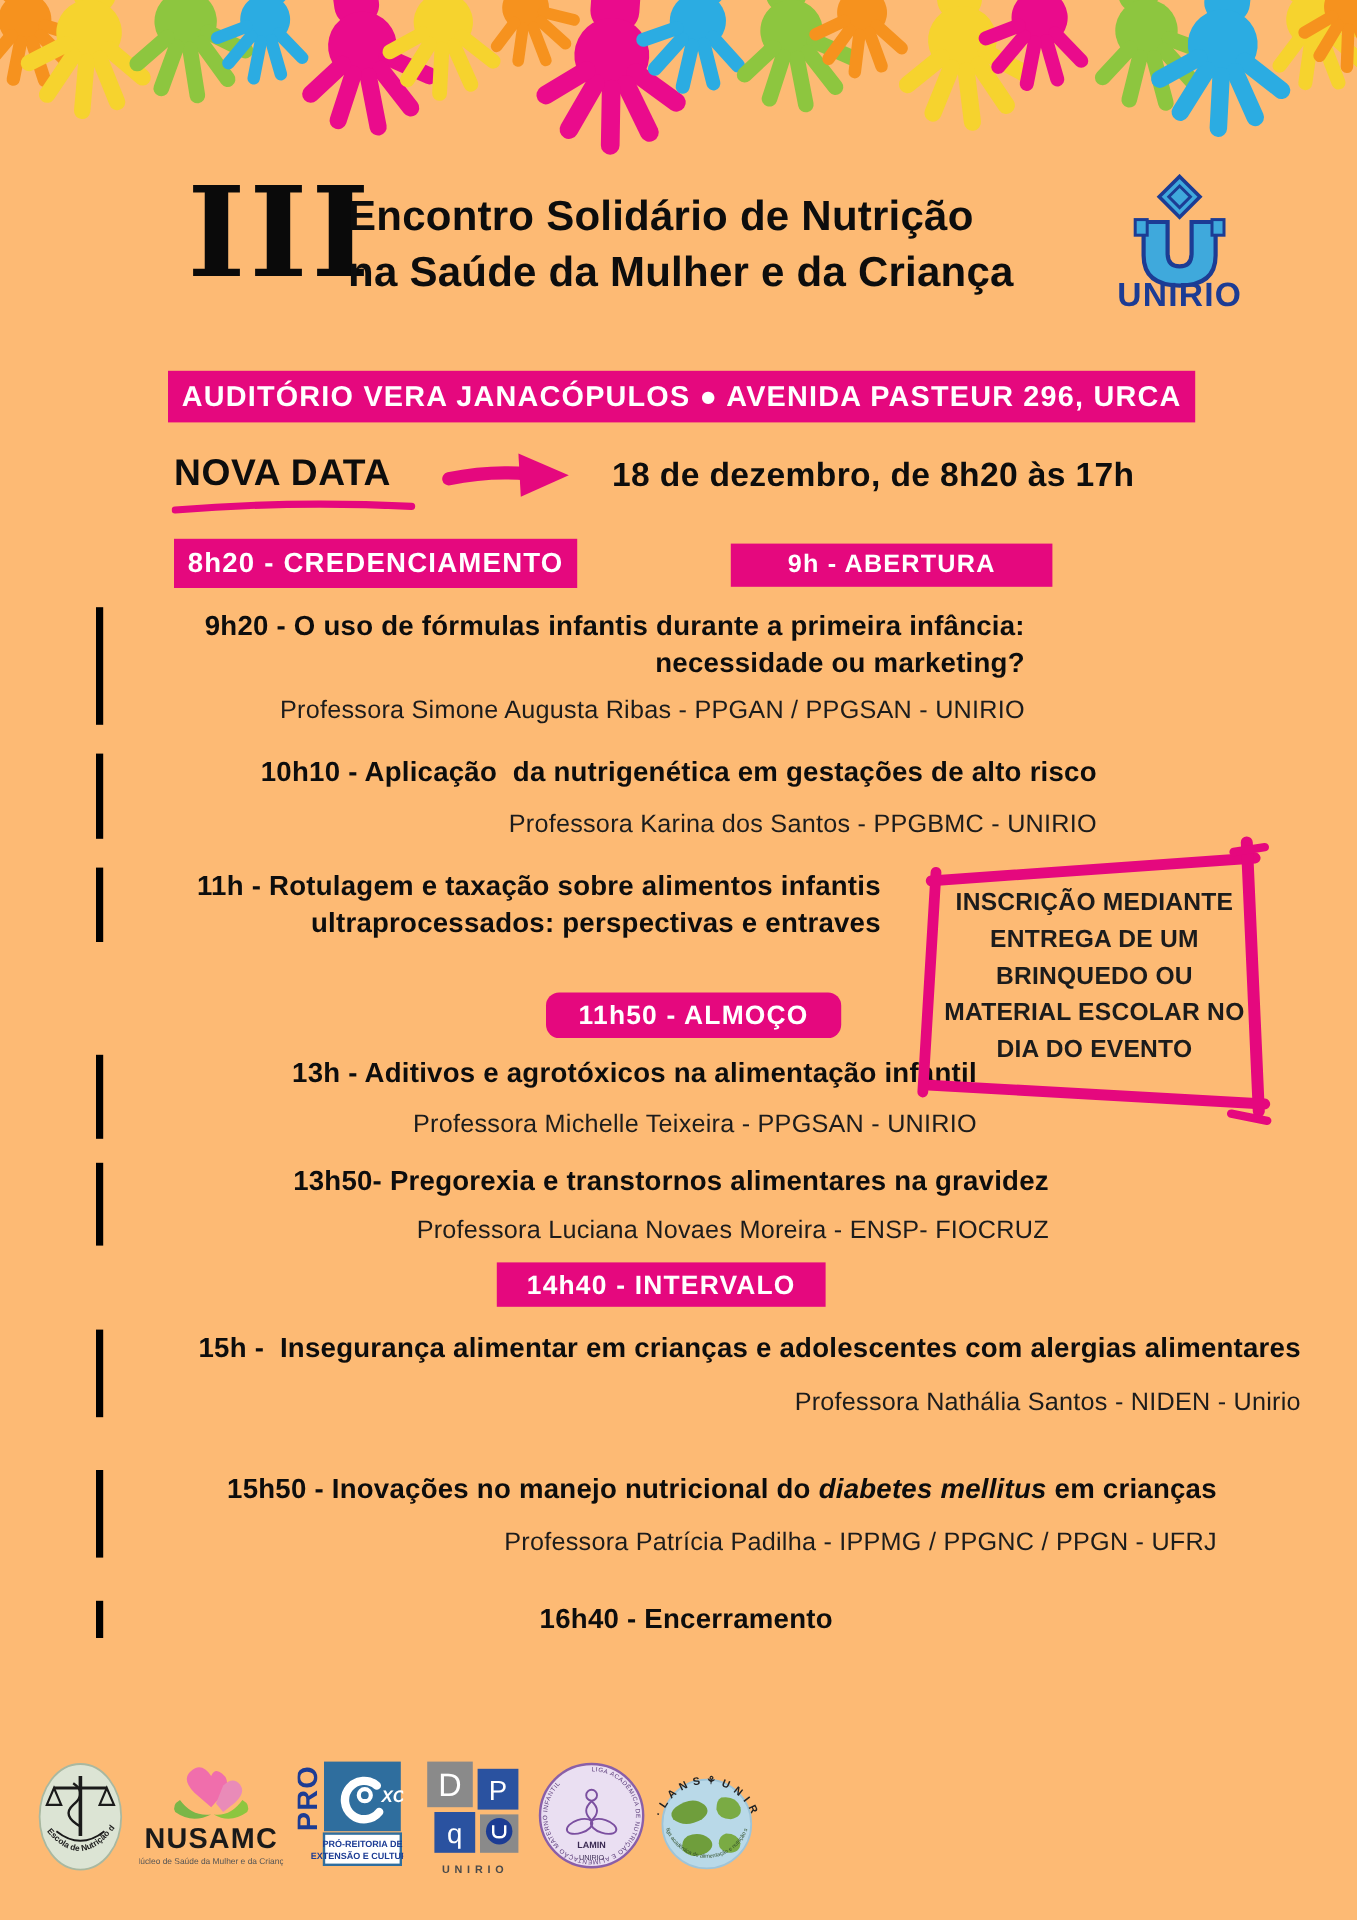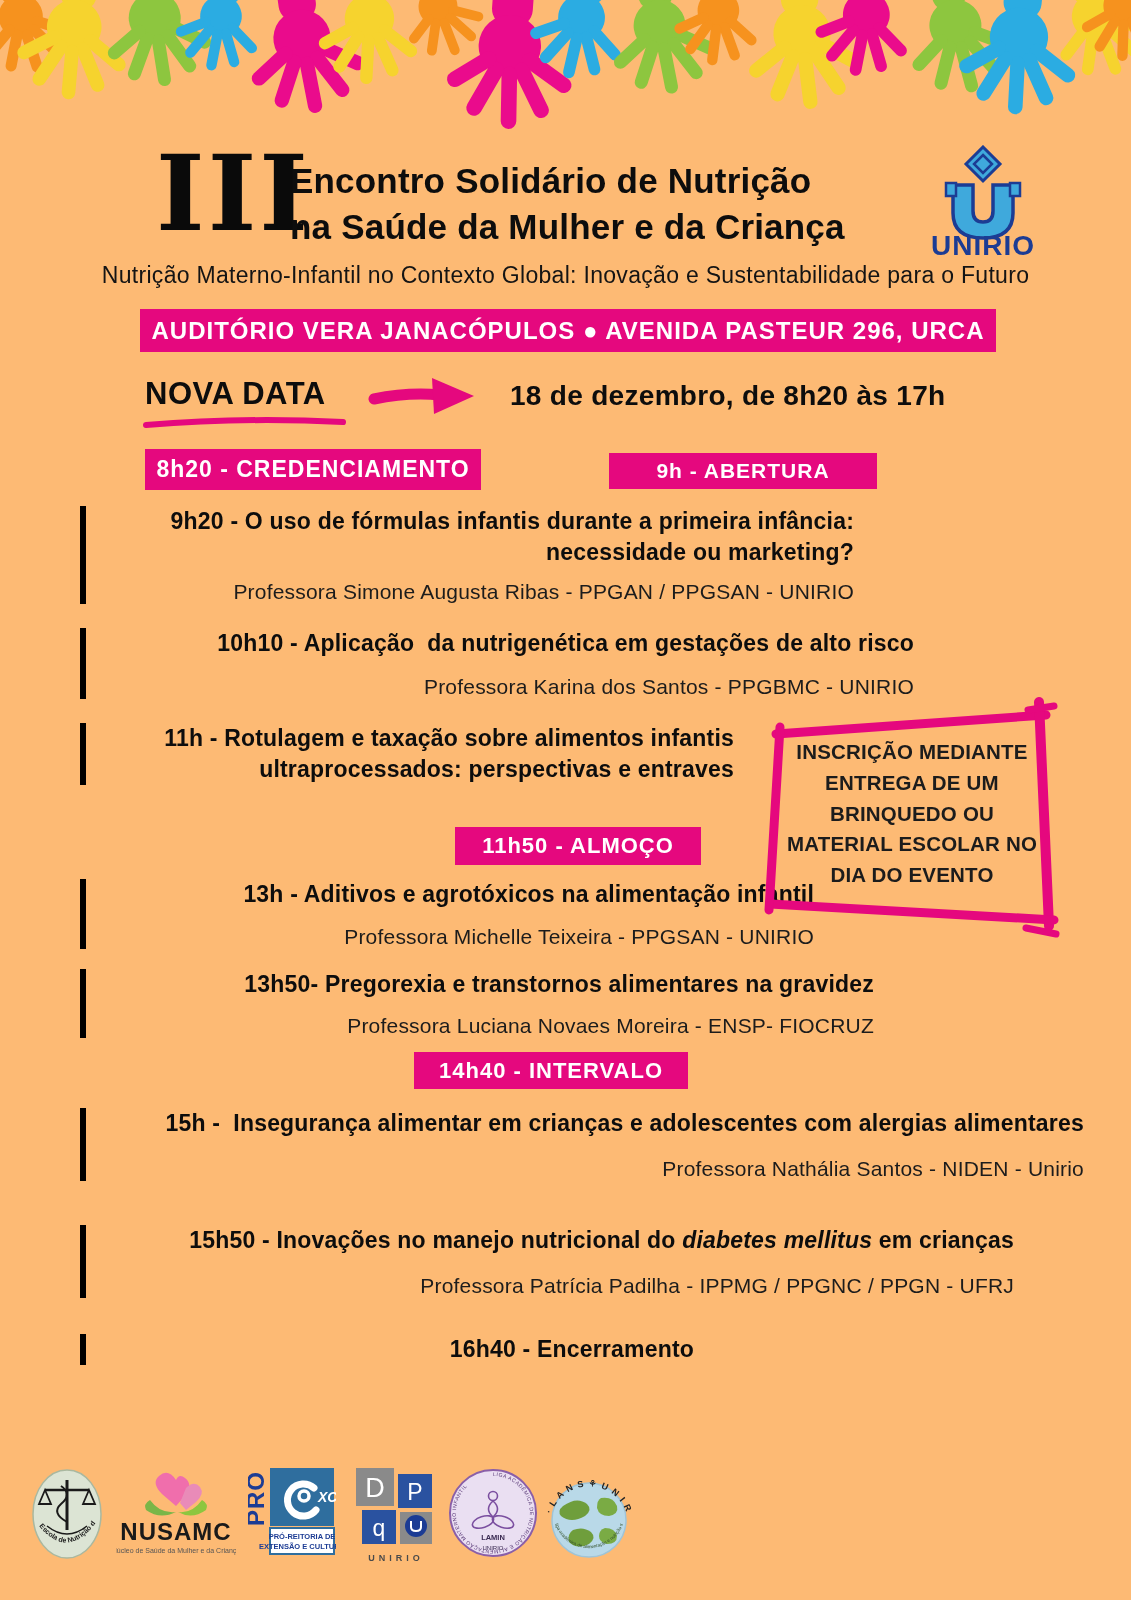--- a/index.html
+++ b/index.html
@@ -11,21 +11,21 @@
   #numeral{left:156px;top:142px;font-family:"DejaVu Serif", serif;font-weight:700;
            font-size:104px;line-height:104px;letter-spacing:3px;color:#0a0a0a;}
   #title{left:290px;top:158px;font-size:35px;font-weight:800;line-height:46px;letter-spacing:.2px;}
   #subtitle{left:0;top:262px;width:1131px;text-align:center;font-size:23px;font-weight:500;letter-spacing:.3px;color:#141414;}
   
   .pinkbar{background:var(--pink);color:#fff;font-weight:800;display:flex;align-items:center;justify-content:center;}
   #venue{left:140px;top:309px;width:856px;height:43px;font-size:24px;letter-spacing:1px;}
   .badge{letter-spacing:1px;}
   #badge-cred{left:145px;top:449px;width:336px;height:41px;font-size:23px;}
   #badge-abert{left:609px;top:453px;width:268px;height:36px;font-size:21px;}
-  #badge-almoco{left:455px;top:827px;width:246px;height:38px;font-size:22px;}
+  #badge-almoco{left:455px;top:827px;width:246px;height:38px;font-size:22px;border-radius:11px;}
   #badge-interv{left:414px;top:1052px;width:274px;height:37px;font-size:22px;}
   
   #nova-label{left:145px;top:376px;font-size:31px;font-weight:800;letter-spacing:.5px;}
   #nova-date{left:510px;top:380px;font-size:28px;font-weight:700;letter-spacing:.3px;}
   
   .item{border-left:6px solid #000;padding-left:8px;text-align:right;}
   .item-title{font-size:23px;font-weight:800;line-height:31px;letter-spacing:.2px;white-space:pre-wrap;}
   .item-title .it{font-style:italic;}
   .item-speaker{font-size:21px;font-weight:400;color:#1c1c1c;letter-spacing:.2px;white-space:pre-wrap;}
   
@@ -89,21 +89,20 @@
 
   <svg class="abs" style="left:905px;top:145px" width="155" height="115" viewBox="0 0 155 115">
     <polygon points="78,2 95,19 78,36 61,19" fill="#3FA9DC" stroke="#1C3C94" stroke-width="3"></polygon>
     <polygon points="78,10 87,19 78,28 69,19" fill="none" stroke="#1C3C94" stroke-width="2.5"></polygon>
     <path d="M48,40 h20 v26 q0,11 10,11 q10,0 10,-11 v-26 h20 v28 q0,25 -30,25 q-30,0 -30,-25 z" fill="#3FA9DC" stroke="#1C3C94" stroke-width="3.5" stroke-linejoin="miter"></path>
     <rect x="41" y="38" width="10" height="13" fill="#3FA9DC" stroke="#1C3C94" stroke-width="2.5"></rect>
     <rect x="105" y="38" width="10" height="13" fill="#3FA9DC" stroke="#1C3C94" stroke-width="2.5"></rect>
     <text x="78" y="110" text-anchor="middle" font-size="28" font-weight="bold" font-family="Liberation Serif, serif" fill="#1C3C94" letter-spacing="1">UNIRIO</text>
   </svg>
 
-  <div id="subtitle" class="abs">Nutrição Materno-Infantil no Contexto Global: Inovação e Sustentabilidade para o Futuro</div>
 
   <div id="venue" class="abs pinkbar" style="background: rgb(229, 8, 126);">AUDITÓRIO VERA JANACÓPULOS  ●  AVENIDA PASTEUR 296, URCA</div>
 
   <div id="nova-label" class="abs">NOVA DATA</div>
   <svg class="abs" style="left:143px;top:414px" width="205" height="16">
     <path d="M3,11 Q100,3 200,8" stroke="#E5087E" stroke-width="6" fill="none" stroke-linecap="round"></path>
   </svg>
   <svg class="abs" style="left:368px;top:372px" width="112" height="50">
     <path d="M6,27 Q40,20 72,23" stroke="#E5087E" stroke-width="11" fill="none" stroke-linecap="round"></path>
     <polygon points="64,6 106,24 66,42" fill="#E5087E"></polygon>

